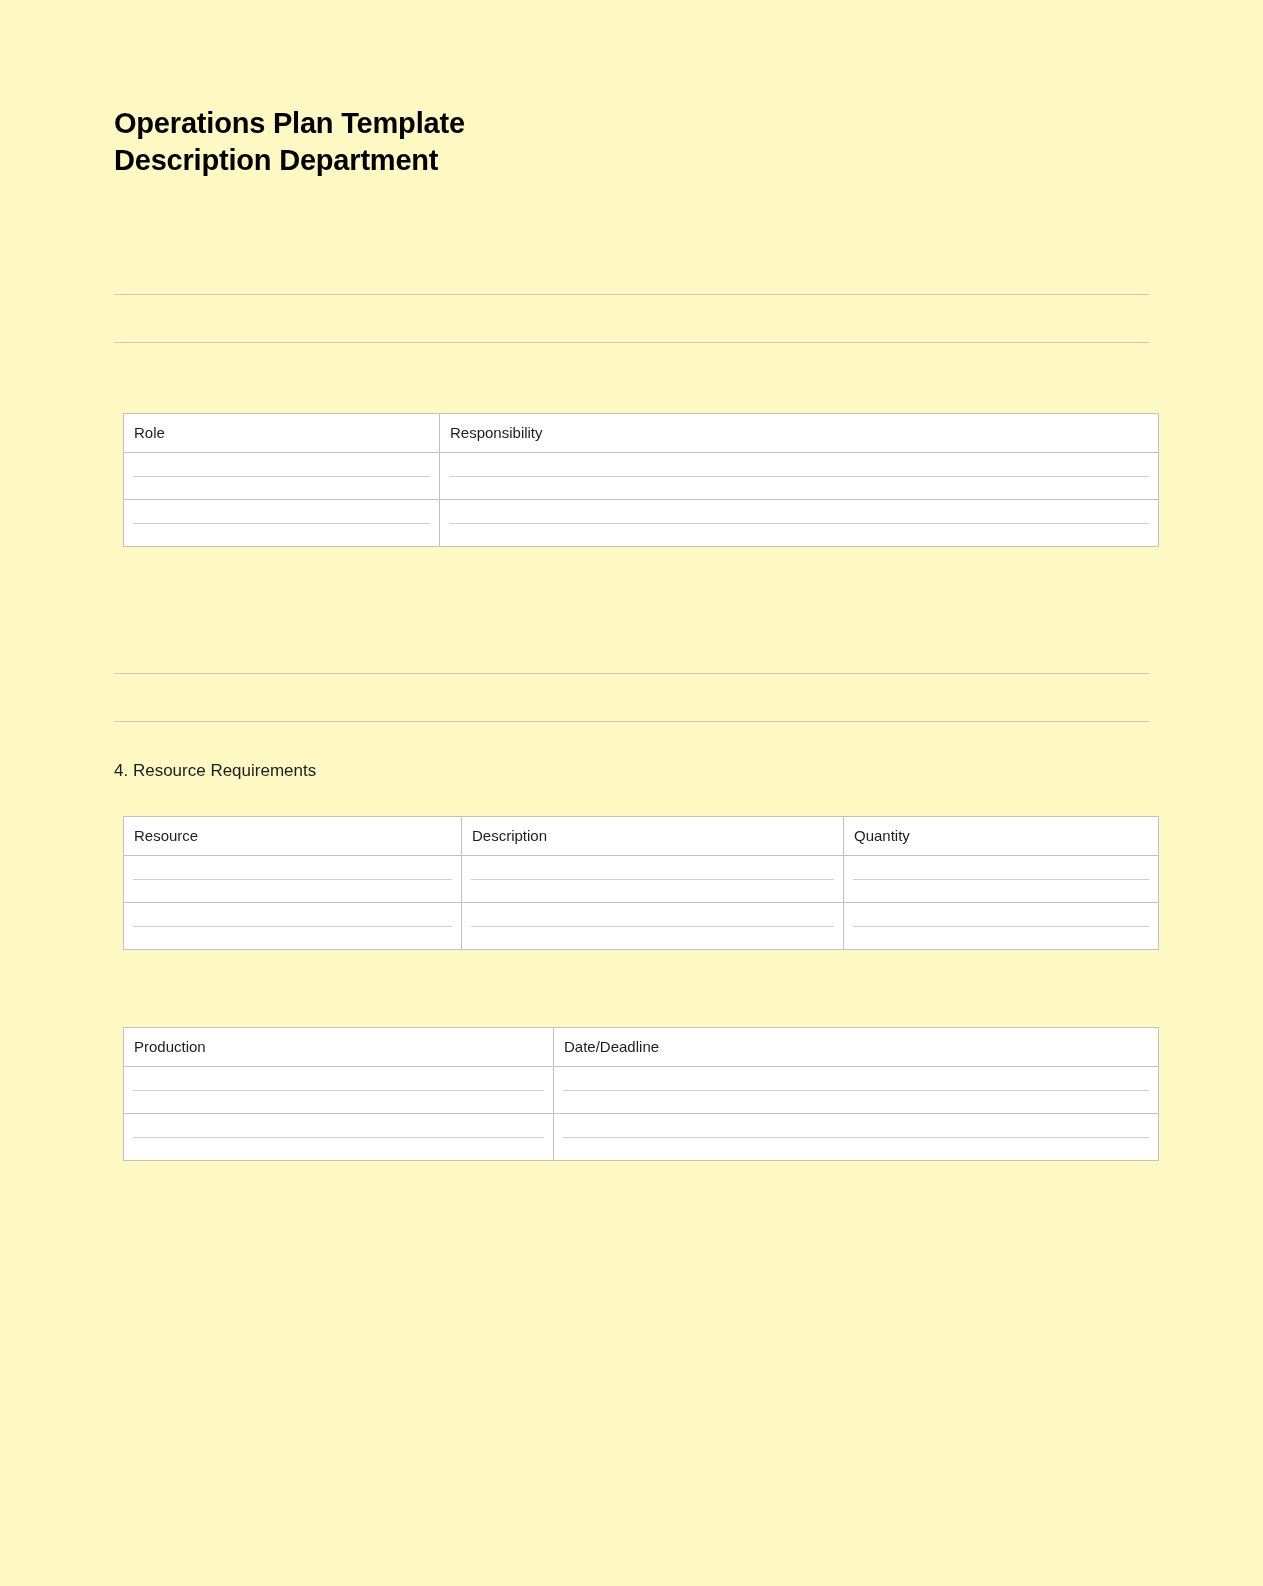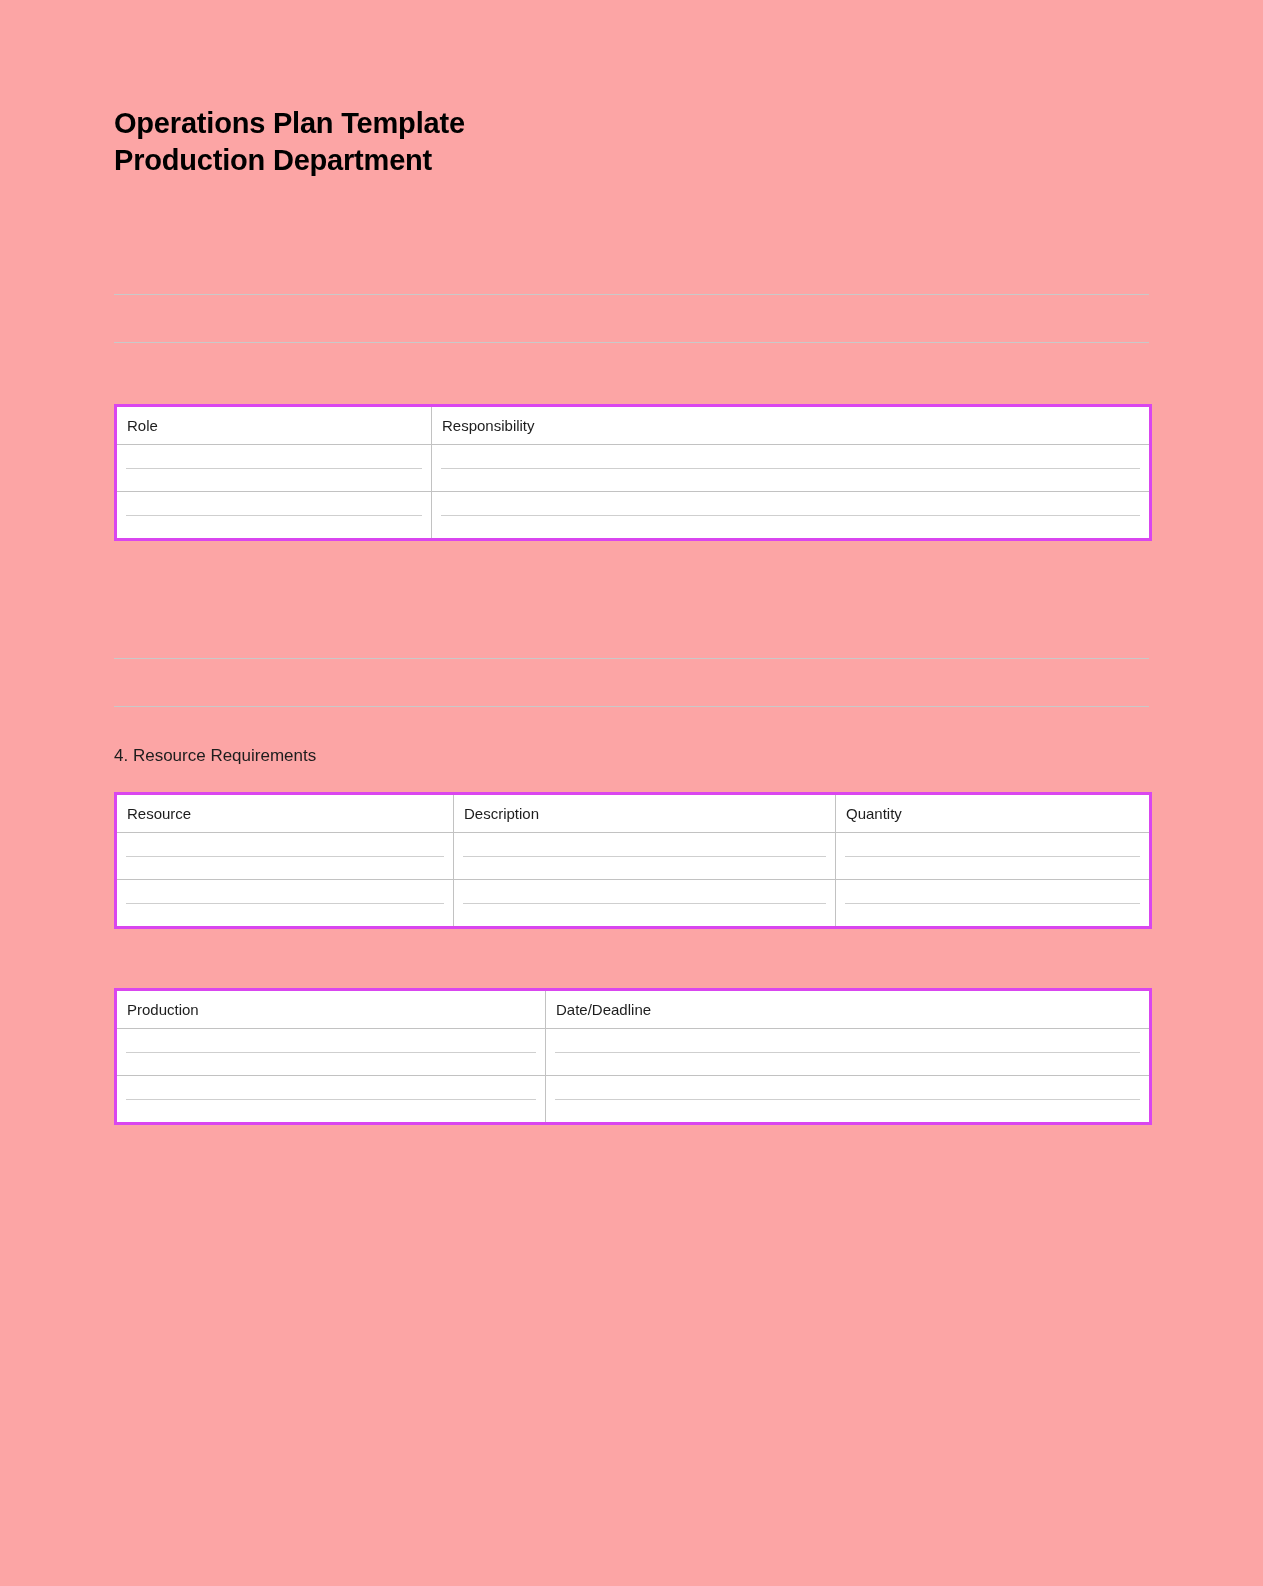--- a/index.html
+++ b/index.html
@@ -12,21 +12,21 @@
     width: 1263px;
     height: 1586px;
     font-family: "Liberation Sans", sans-serif;
     color: #1a1a1a;
     -webkit-font-smoothing: antialiased;
   }
   .page {
     position: relative;
     width: 1263px;
     height: 1586px;
-    background: #fca5a5;
+    background: #fef9c3;
     box-sizing: border-box;
     padding: 105px 114px 0 114px;
   }
   .doc-title {
     font-size: 29px;
     font-weight: bold;
     line-height: 37px;
     letter-spacing: -0.2px;
     color: #000000;
     margin: 0;
@@ -61,22 +61,22 @@
     margin: 0;
   }
   .rule-gap {
     height: 47px;
   }
   
   table.form-table {
     width: 1035px;
     border-collapse: collapse;
     table-layout: fixed;
-    border: 3px solid #d946ef;
-    margin: 0;
+    border: 1px solid #d946ef;
+    margin: 9px;
   }
   table.form-table th,
   table.form-table td {
     border: 1px solid #c2c2c2;
     padding: 0;
     vertical-align: top;
     background: #ffffff;
   }
   table.form-table th {
     text-align: left;
@@ -110,21 +110,21 @@
   .sp-table-to-head-3 { height: 34px; }
   .sp-head-to-rules-3 { height: 30px; }
 </style>
 </head>
 <body>
 
 <div class="page">
 
   <h1 class="doc-title">
     <span class="line">Operations Plan Template</span>
-    <span class="line">Production Department</span>
+    <span class="line">Description Department</span>
   </h1>
 
   <div class="sp-title-to-s1"></div>
 
   <div class="section">
     <div class="sp-head-to-rules"></div>
     <div class="ruled-block">
       <div class="rule-gap"></div>
       <div class="rule-line"></div>
       <div class="rule-gap"></div>

